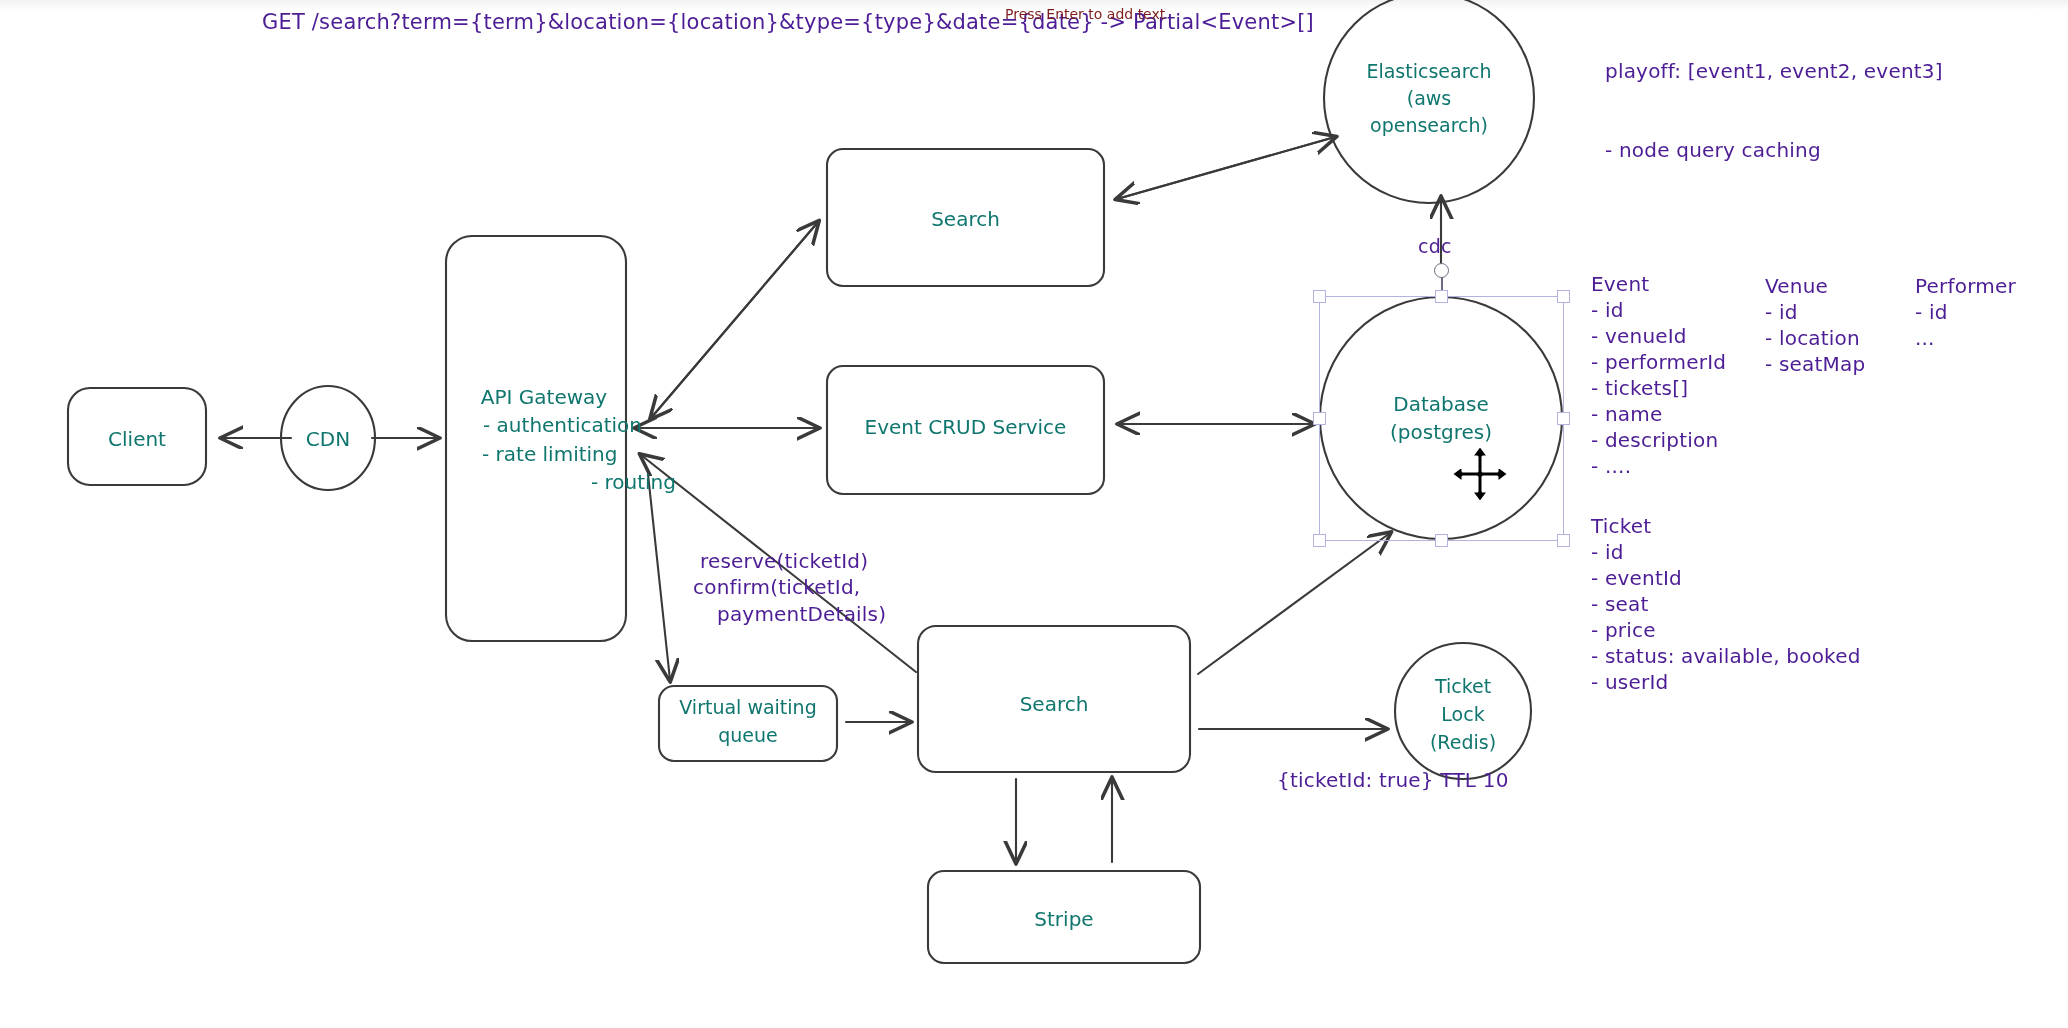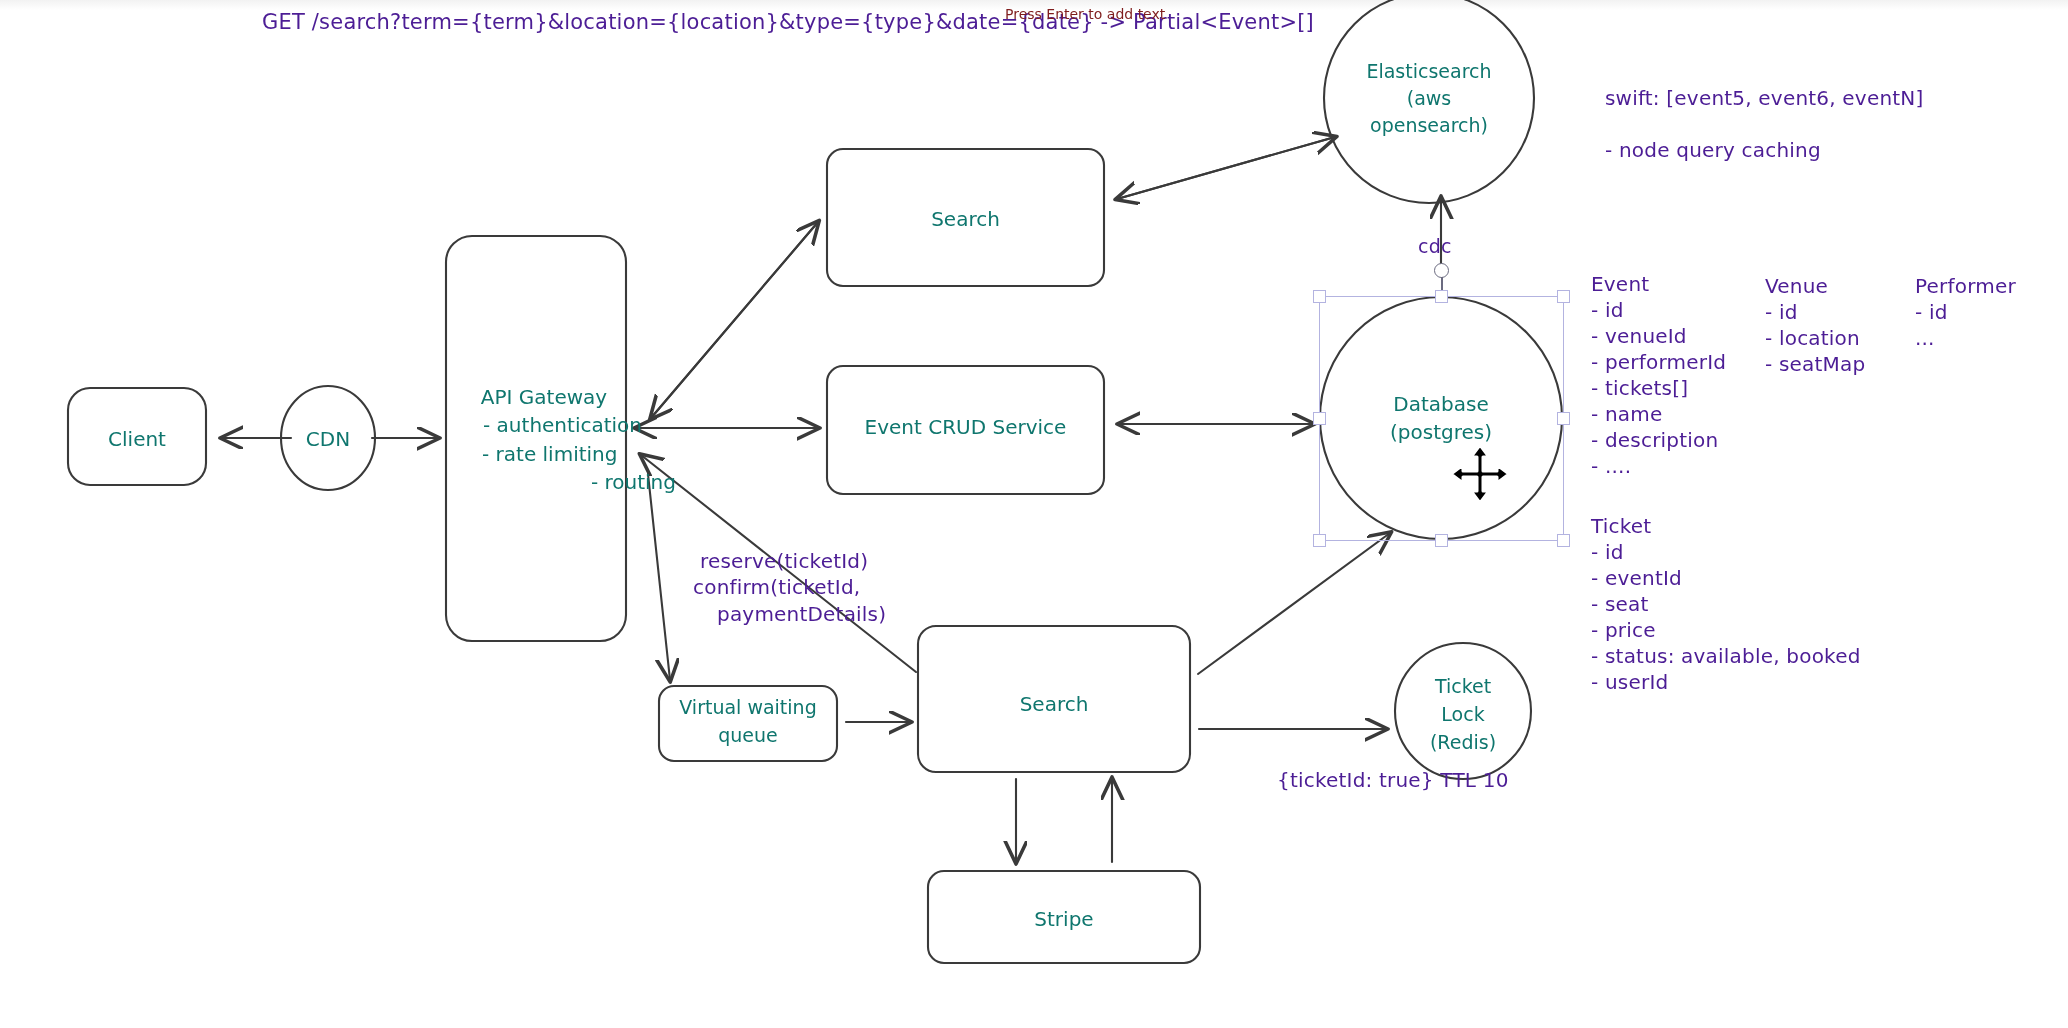--- a/index.html
+++ b/index.html
@@ -223,21 +223,21 @@
   <div class="node-label sz-19" style="left:1383px; top:729px; width:160px;">(Redis)</div>
 
   <div class="hand sz-20" style="left:1277px; top:766px;">{ticketId: true} TTL 10</div>
 
   <div class="node-label sz-20" style="left:928px; top:905px; width:272px;">Stripe</div>
 
   <div class="hand sz-20" style="left:700px; top:547px;">reserve(ticketId)</div>
   <div class="hand sz-20" style="left:693px; top:573px;">confirm(ticketId,</div>
   <div class="hand sz-20" style="left:717px; top:600px;">paymentDetails)</div>
 
-  <div class="hand sz-20" style="left:1605px; top:84px;">swift: [event5, event6, eventN]</div>
+  <div class="hand sz-20" style="left:1605px; top:57px;">playoff: [event1, event2, event3]</div>
   <div class="hand sz-20" style="left:1605px; top:136px;">- node query caching</div>
 
   <div class="hand sz-20" style="left:1591px; top:270px;">Event</div>
   <div class="hand sz-20" style="left:1591px; top:296px;">- id</div>
   <div class="hand sz-20" style="left:1591px; top:322px;">- venueId</div>
   <div class="hand sz-20" style="left:1591px; top:348px;">- performerId</div>
   <div class="hand sz-20" style="left:1591px; top:374px;">- tickets[]</div>
   <div class="hand sz-20" style="left:1591px; top:400px;">- name</div>
   <div class="hand sz-20" style="left:1591px; top:426px;">- description</div>
   <div class="hand sz-20" style="left:1591px; top:452px;">- ....</div>

